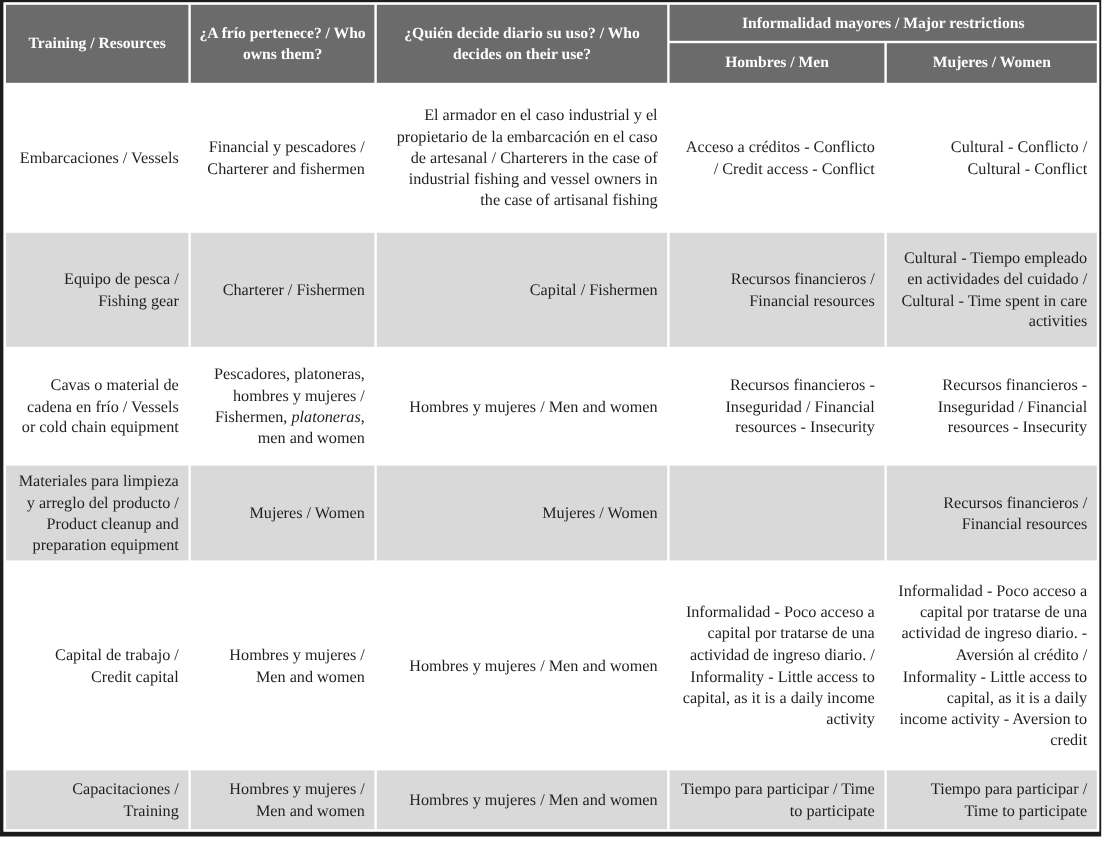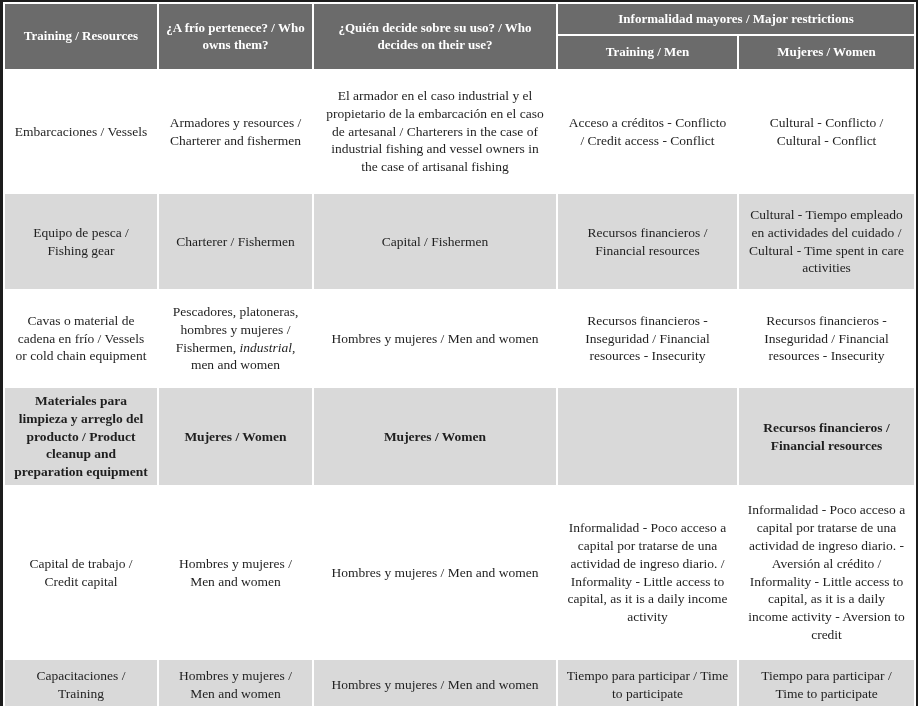--- a/index.html
+++ b/index.html
@@ -38,80 +38,80 @@
     line-height: 1.3;
     text-align: center;
     vertical-align: middle;
     padding: 2px 6px;
   }
   table.res-table td {
     font-size: 13.5px;
     line-height: 1.32;
     color: var(--text, #1f1f1f);
     vertical-align: middle;
-    text-align: center;
+    text-align: right;
     padding: 4px 8px;
     background: var(--row_plain_bg, #ffffff);
     word-wrap: break-word;
   }
   tbody tr:nth-child(even) td {
     background: var(--row_shaded_bg, #d9d9d9);
   }
   thead tr:nth-child(1) { height: 30px; }
   thead tr:nth-child(2) { height: 33px; }
   tbody tr:nth-child(1) { height: 121px; }
   tbody tr:nth-child(2) { height: 95px; }
   tbody tr:nth-child(3) { height: 95px; }
-  tbody tr:nth-child(4) { height: 70px; font-weight: bold; }
+  tbody tr:nth-child(4) { height: 70px; }
   tbody tr:nth-child(5) { height: 171px; }
   tbody tr:nth-child(6) { height: 49px; }
 </style>
 </head>
 <body>
 
 <div class="page">
   <div class="table-wrap">
     <table class="res-table">
       <colgroup>
         <col style="width:152px">
         <col style="width:153px">
         <col style="width:242px">
         <col style="width:179px">
         <col style="width:175px">
       </colgroup>
       <thead>
         <tr>
           <th rowspan="2">Training / Resources</th>
           <th rowspan="2">¿A frío pertenece? / Who owns them?</th>
-          <th rowspan="2">¿Quién decide sobre su uso? / Who decides on their use?</th>
+          <th rowspan="2">¿Quién decide diario su uso? / Who decides on their use?</th>
           <th colspan="2">Informalidad mayores / Major restrictions</th>
         </tr>
         <tr>
-          <th>Training / Men</th>
+          <th>Hombres / Men</th>
           <th>Mujeres / Women</th>
         </tr>
       </thead>
       <tbody>
           <tr>
             <td>Embarcaciones / Vessels</td>
-            <td>Armadores y resources / Charterer and fishermen</td>
+            <td>Financial y pescadores / Charterer and fishermen</td>
             <td>El armador en el caso industrial y el propietario de la embarcación en el caso de artesanal / Charterers in the case of industrial fishing and vessel owners in the case of artisanal fishing</td>
             <td>Acceso a créditos - Conflicto / Credit access - Conflict</td>
             <td>Cultural - Conflicto / Cultural - Conflict</td>
           </tr>
           <tr>
             <td>Equipo de pesca / Fishing gear</td>
             <td>Charterer / Fishermen</td>
             <td>Capital / Fishermen</td>
             <td>Recursos financieros / Financial resources</td>
             <td>Cultural - Tiempo empleado en actividades del cuidado / Cultural - Time spent in care activities</td>
           </tr>
           <tr>
             <td>Cavas o material de cadena en frío / Vessels or cold chain equipment</td>
-            <td><span>Pescadores, platoneras, hombres y mujeres / Fishermen, </span><i>industrial</i><span>, men and women</span></td>
+            <td><span>Pescadores, platoneras, hombres y mujeres / Fishermen, </span><i>platoneras</i><span>, men and women</span></td>
             <td>Hombres y mujeres / Men and women</td>
             <td>Recursos financieros - Inseguridad / Financial resources - Insecurity</td>
             <td>Recursos financieros - Inseguridad / Financial resources - Insecurity</td>
           </tr>
           <tr>
             <td>Materiales para limpieza y arreglo del producto / Product cleanup and preparation equipment</td>
             <td>Mujeres / Women</td>
             <td>Mujeres / Women</td>
             <td></td>
             <td>Recursos financieros / Financial resources</td>

